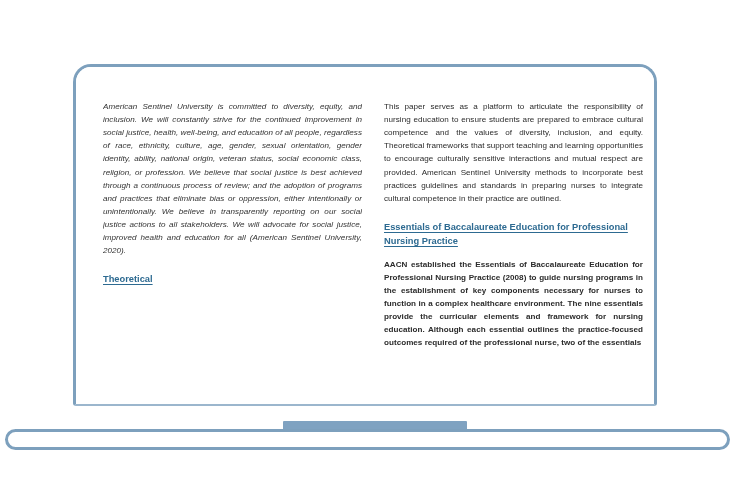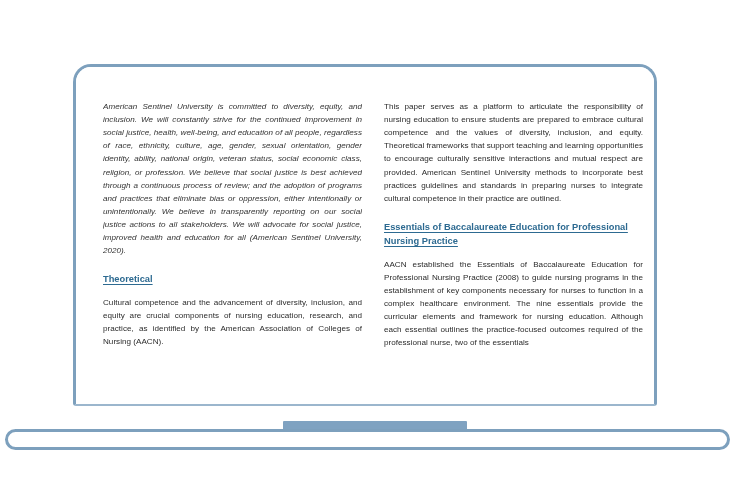--- a/index.html
+++ b/index.html
@@ -66,20 +66,21 @@
     text-align: justify;
     color: #2b2b2b;
     letter-spacing: 0.02px;
   }
   .doc-para.italic {
     font-style: italic;
     color: #333333;
   }
   .doc-para.tight {
     margin-bottom: 8px;
+    font-weight: bold;
   }
 
   .doc-heading {
     margin: 0 0 9px 0;
     font-size: 9.3px;
     line-height: 1.55;
     font-weight: bold;
     color: #2d6a91;
     text-decoration: underline;
     text-underline-offset: 2px;
@@ -115,21 +116,20 @@
 <body>
 
 <div id="laptop-mockup">
 
   <div id="laptop-screen">
     <div id="document-page">
 
       <div class="doc-column">
         <p class="doc-para italic">American Sentinel University is committed to diversity, equity, and inclusion. We will constantly strive for the continued improvement in social justice, health, well-being, and education of all people, regardless of race, ethnicity, culture, age, gender, sexual orientation, gender identity, ability, national origin, veteran status, social economic class, religion, or profession. We believe that social justice is best achieved through a continuous process of review; and the adoption of programs and practices that eliminate bias or oppression, either intentionally or unintentionally. We believe in transparently reporting on our social justice actions to all stakeholders. We will advocate for social justice, improved health and education for all (American Sentinel University, 2020).</p>
         <h2 class="doc-heading">Theoretical</h2>
-        <p class="doc-para tight">Cultural competence and the advancement of diversity, inclusion, and equity are crucial components of nursing education, research, and practice, as identified by the American Association of Colleges of Nursing (AACN).</p>
       </div>
 
       <div class="doc-column">
         <p class="doc-para">This paper serves as a platform to articulate the responsibility of nursing education to ensure students are prepared to embrace cultural competence and the values of diversity, inclusion, and equity. Theoretical frameworks that support teaching and learning opportunities to encourage culturally sensitive interactions and mutual respect are provided. American Sentinel University methods to incorporate best practices guidelines and standards in preparing nurses to integrate cultural competence in their practice are outlined.</p>
         <h2 class="doc-heading spaced-top">Essentials of Baccalaureate Education for Professional Nursing Practice</h2>
         <p class="doc-para tight">AACN established the Essentials of Baccalaureate Education for Professional Nursing Practice (2008) to guide nursing programs in the establishment of key components necessary for nurses to function in a complex healthcare environment. The nine essentials provide the curricular elements and framework for nursing education. Although each essential outlines the practice-focused outcomes required of the professional nurse, two of the essentials</p>
       </div>
 
     </div>
   </div>

